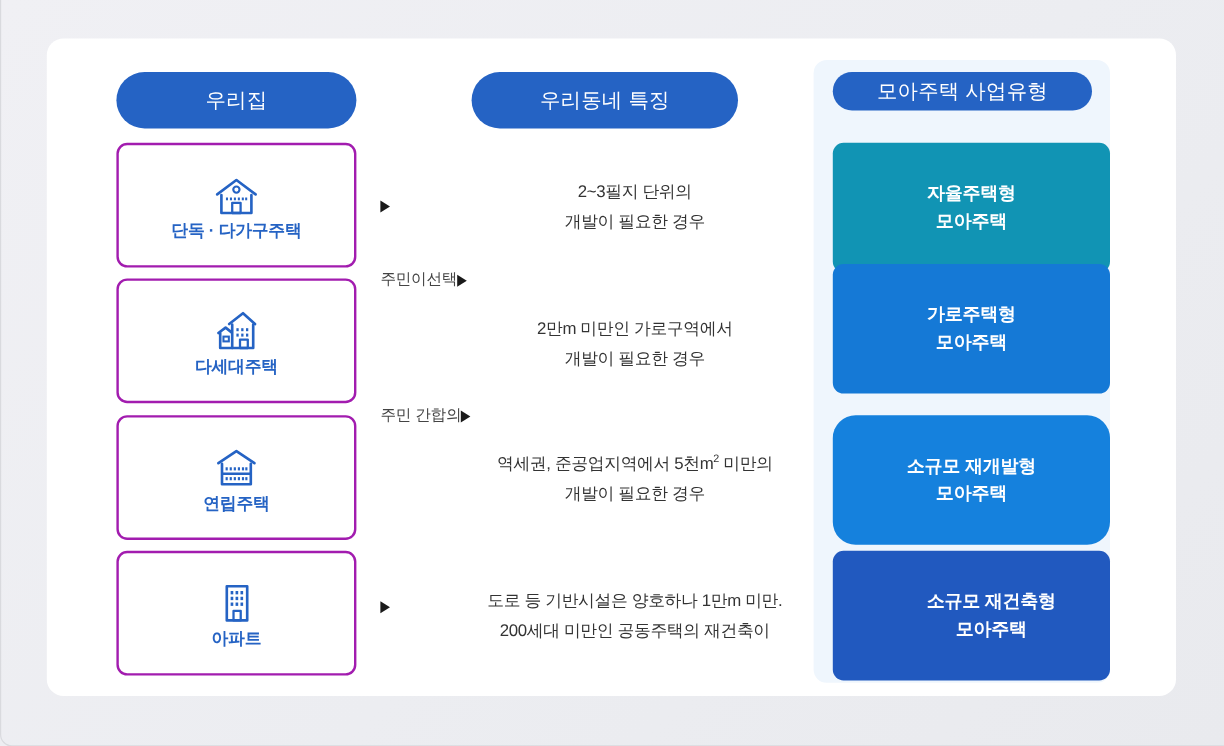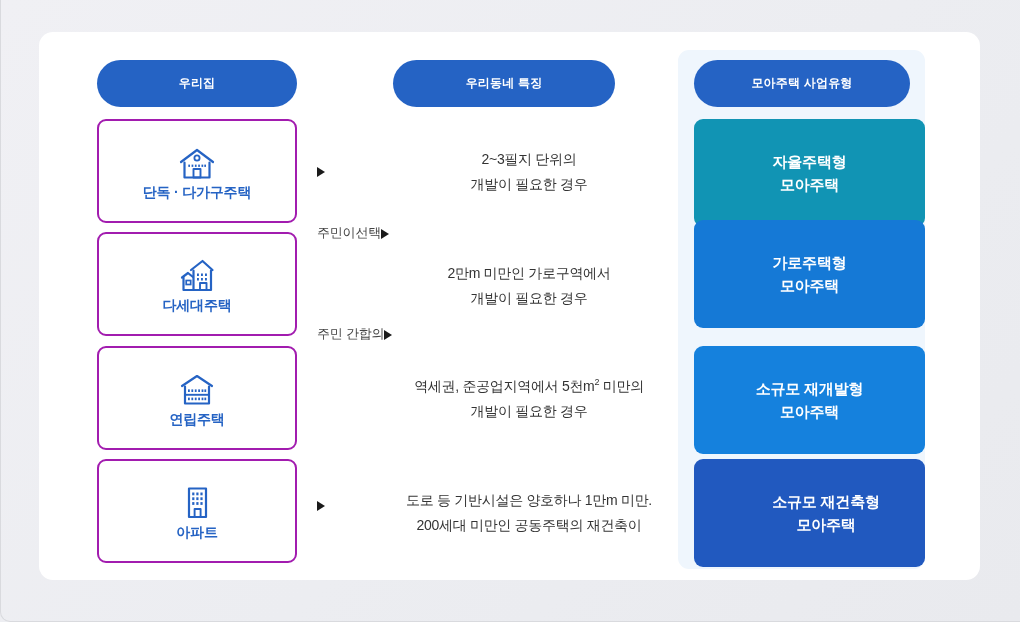--- a/index.html
+++ b/index.html
@@ -51,29 +51,29 @@
 
   
   .pill {
     position: absolute;
     display: flex;
     align-items: center;
     justify-content: center;
     background: #2563c4;
     color: #ffffff;
     border-radius: 26px;
-    font-size: 12px;
-    font-weight: bold;
+    font-size: 17px;
+    font-weight: normal;
     letter-spacing: 0.2px;
     box-sizing: border-box;
     white-space: nowrap;
   }
   #pill-home   { left: 58px;  top: 28px; width: 200px; height: 47px; }
   #pill-town   { left: 354px; top: 28px; width: 222px; height: 47px; align-items: center; }
-  #pill-types  { left: 655px; top: 28px; width: 216px; height: 47px; }
+  #pill-types  { left: 655px; top: 28px; width: 216px; height: 32px; }
 
   
   .house-card {
     position: absolute;
     left: 58px;
     width: 200px;
     height: 104px;
     border: 2px solid #a21caf;
     border-radius: 9px;
     box-sizing: border-box;
@@ -123,21 +123,21 @@
   .arrow {
     width: 0;
     height: 0;
     border-left: 8px solid #1a1a1a;
     border-top: 5.5px solid transparent;
     border-bottom: 5.5px solid transparent;
     margin-top: 3px;
   }
   #conn-0 { top: 132px; }
   #conn-1 { top: 191px; }
-  #conn-2 { top: 292px; }
+  #conn-2 { top: 304px; }
   #conn-3 { top: 466px; }
 
   
   .condition {
     position: absolute;
     left: 330px;
     width: 320px;
     text-align: center;
     font-size: 14px;
     color: #333333;
@@ -179,21 +179,21 @@
     justify-content: center;
     color: #ffffff;
     font-size: 15px;
     font-weight: bold;
     line-height: 23px;
     letter-spacing: -0.2px;
     text-align: center;
   }
   #type-0 { top: 87px; }
   #type-1 { top: 188px; }
-  #type-2 { top: 314px; }
+  #type-2 { top: 314px; border-radius: 19px; }
   #type-3 { top: 427px; padding-left: 33px; }
 </style>
 </head>
 <body>
 
 <div id="viewport">
   <div id="viewport-edge"></div>
 
   <div id="card">
 

